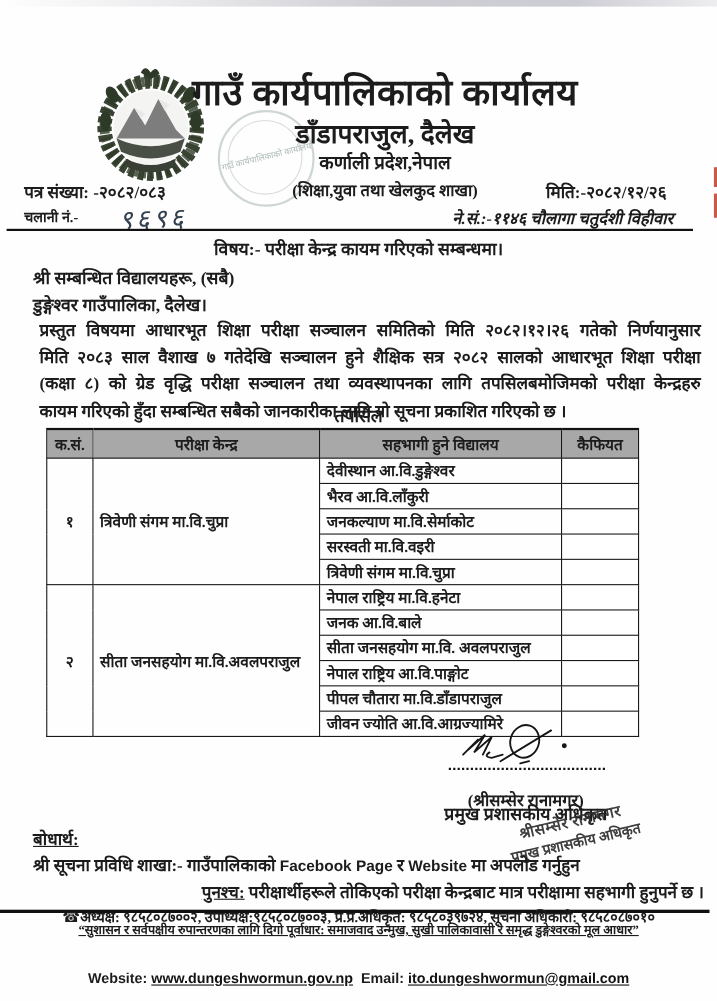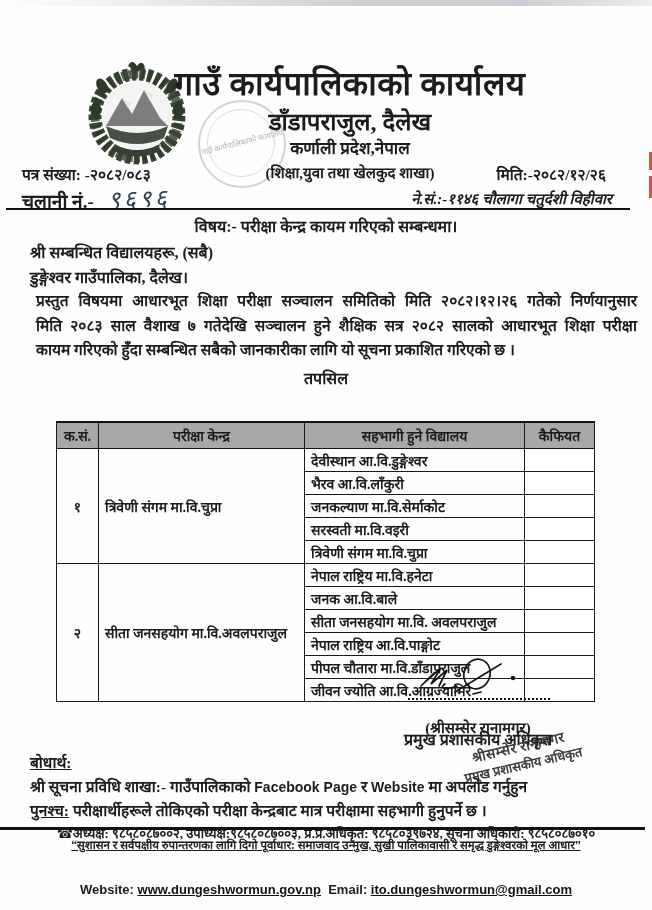--- a/index.html
+++ b/index.html
@@ -18,21 +18,21 @@
     background:linear-gradient(90deg,rgba(100,100,120,0) 0%,rgba(100,100,120,.10) 20%,rgba(80,80,100,.28) 55%,rgba(90,90,115,.30) 80%,rgba(120,120,140,.12) 100%);
     filter:blur(.5px);}
   .red-sliver{width:3px;background:#c23b2e;opacity:.85;}
   
   .h-muni{left:160px;top:36px;width:380px;font-size:20px;}
   .h-office{left:120px;top:60px;width:460px;font-size:33px;letter-spacing:.5px;}
   .h-addr{left:160px;top:104px;width:380px;font-size:24px;}
   .h-prov{left:160px;top:136px;width:380px;font-size:17px;}
   .h-dept{left:160px;top:162px;width:380px;font-size:15px;}
   .meta-l1{left:22px;top:163px;font-size:15.5px;}
-  .meta-l2{left:22px;top:188px;font-size:19px;text-align:center;}
+  .meta-l2{left:22px;top:188px;font-size:13px;text-align:center;}
   .chalani-no{left:108px;top:181px;font-size:24px;font-weight:400;
     font-style:italic;color:#33404f;letter-spacing:3px;transform:rotate(-2deg);}
   .meta-r1{left:330px;top:163px;width:300px;font-size:15.5px;text-align:right;padding-right:24px;box-sizing:border-box;}
   .meta-r2{left:330px;top:188px;width:300px;font-size:15px;text-align:right;padding-right:18px;box-sizing:border-box;font-style:italic;}
   .rule-top{left:6px;top:208px;width:624px;height:0;border-top:2.5px solid #111;}
   .rule-bottom{left:0;top:827px;width:645px;height:0;border-top:3px solid #111;}
   
   .stamp-circle{left:198px;top:100px;width:84px;height:84px;border-radius:50%;
     border:2px solid rgba(95,120,110,.38);opacity:.8;}
   .stamp-circle .inner{position:absolute;left:7px;top:7px;width:66px;height:66px;border-radius:50%;
@@ -40,42 +40,42 @@
   .stamp-circle .wm{position:absolute;left:-6px;top:34px;width:96px;font-size:8px;text-align:center;
     color:rgba(70,100,90,.55);transform:rotate(-14deg);}
   
   .subject{left:26px;top:215px;width:600px;font-size:16px;}
   .recip1{left:30px;top:241px;font-size:16px;}
   .recip2{left:30px;top:266px;font-size:16px;}
   .para{left:36px;top:289px;width:601px;font-size:15.5px;line-height:24.5px;}
   .para .jl{text-align:justify;text-align-last:justify;}
   .tapasil{left:26px;top:367px;width:600px;font-size:16px;}
   
-  table.main{position:absolute;left:56px;top:389px;border-collapse:collapse;table-layout:fixed;margin-top:32px;}
+  table.main{position:absolute;left:42px;top:389px;border-collapse:collapse;table-layout:fixed;}
   table.main th,table.main td{border:1px solid #1a1a1a;font-size:14px;font-weight:700;
     padding:0 6px;overflow:hidden;white-space:nowrap;}
   table.main th{background:#a8a8a8;height:25px;border-top:2.5px solid #111;border-bottom:1.5px solid #111;}
   table.main td{height:22px;}
   table.main{border:1.5px solid #111;}
   td.sn{text-align:center;}
   td.kaif{background:#fff;}
   
   .sig-svg{left:415px;top:658px;}
   .sig-dots{left:408px;top:676px;width:142px;height:22px;border-bottom:2.5px dotted #161616;}
   .sig-name{left:388px;top:705px;width:180px;font-size:15px;margin-top:12px;}
   .sig-title{left:368px;top:728px;width:220px;font-size:16px;}
   .stamp-diag{left:470px;top:748px;width:210px;transform:rotate(-13deg);transform-origin:left top;
     color:#2e2e2e;opacity:.92;}
   .stamp-diag .l1{font-size:14px;font-weight:700;letter-spacing:.5px;}
   .stamp-diag .l2{font-size:13px;font-weight:700;margin-left:-12px;}
   
   .bodh-label{left:30px;top:751px;font-size:15.5px;text-decoration:underline;}
   .bodh-line{left:30px;top:775px;width:600px;font-size:15.5px;white-space:nowrap;}
   .bodh-line .lat{font-family:"Liberation Sans","DejaVu Sans",sans-serif;font-size:14px;}
-  .punas{left:30px;top:799px;width:610px;font-size:15.5px;white-space:nowrap;}
+  .punas{left:30px;top:799px;width:610px;font-size:15.5px;white-space:nowrap;text-align:right;}
   .punas .u{text-decoration:underline;}
   
   .motto{left:10px;top:837px;width:632px;font-size:11.5px;text-decoration:underline;white-space:nowrap;}
   .weblinks{left:10px;top:854px;width:632px;font-size:13px;
     font-family:"Liberation Sans","DejaVu Sans",sans-serif;white-space:nowrap;margin-top:28px;}
   .weblinks a{color:#111;}
   .contacts{left:6px;top:824px;width:640px;font-size:13px;white-space:nowrap;}
 </style>
 </head>
 <body>
@@ -125,20 +125,21 @@
 
   <div class="abs rule-top"></div>
 
   <div class="abs b ctr subject">विषय:- परीक्षा केन्द्र कायम गरिएको सम्बन्धमा।</div>
   <div class="abs b recip1">श्री सम्बन्धित विद्यालयहरू, (सबै)</div>
   <div class="abs b recip2">डुङ्गेश्वर गाउँपालिका, दैलेख।</div>
 
   <div class="abs sb para">
     <div class="jl">प्रस्तुत विषयमा आधारभूत शिक्षा परीक्षा सञ्चालन समितिको मिति २०८२।१२।२६ गतेको निर्णयानुसार</div>
     <div class="jl">मिति २०८३ साल वैशाख ७ गतेदेखि सञ्चालन हुने शैक्षिक सत्र २०८२ सालको आधारभूत शिक्षा परीक्षा</div>
+    <div class="jl">(कक्षा ८) को ग्रेड वृद्धि परीक्षा सञ्चालन तथा व्यवस्थापनका लागि तपसिलबमोजिमको परीक्षा केन्द्रहरु</div>
     <div>कायम गरिएको हुँदा सम्बन्धित सबैको जानकारीका लागि यो सूचना प्रकाशित गरिएको छ ।</div>
   </div>
 
   <div class="abs b ctr tapasil">तपसिल</div>
 
   <table class="main">
     <colgroup>
         <col style="width:42px">
         <col style="width:206px">
         <col style="width:220px">

